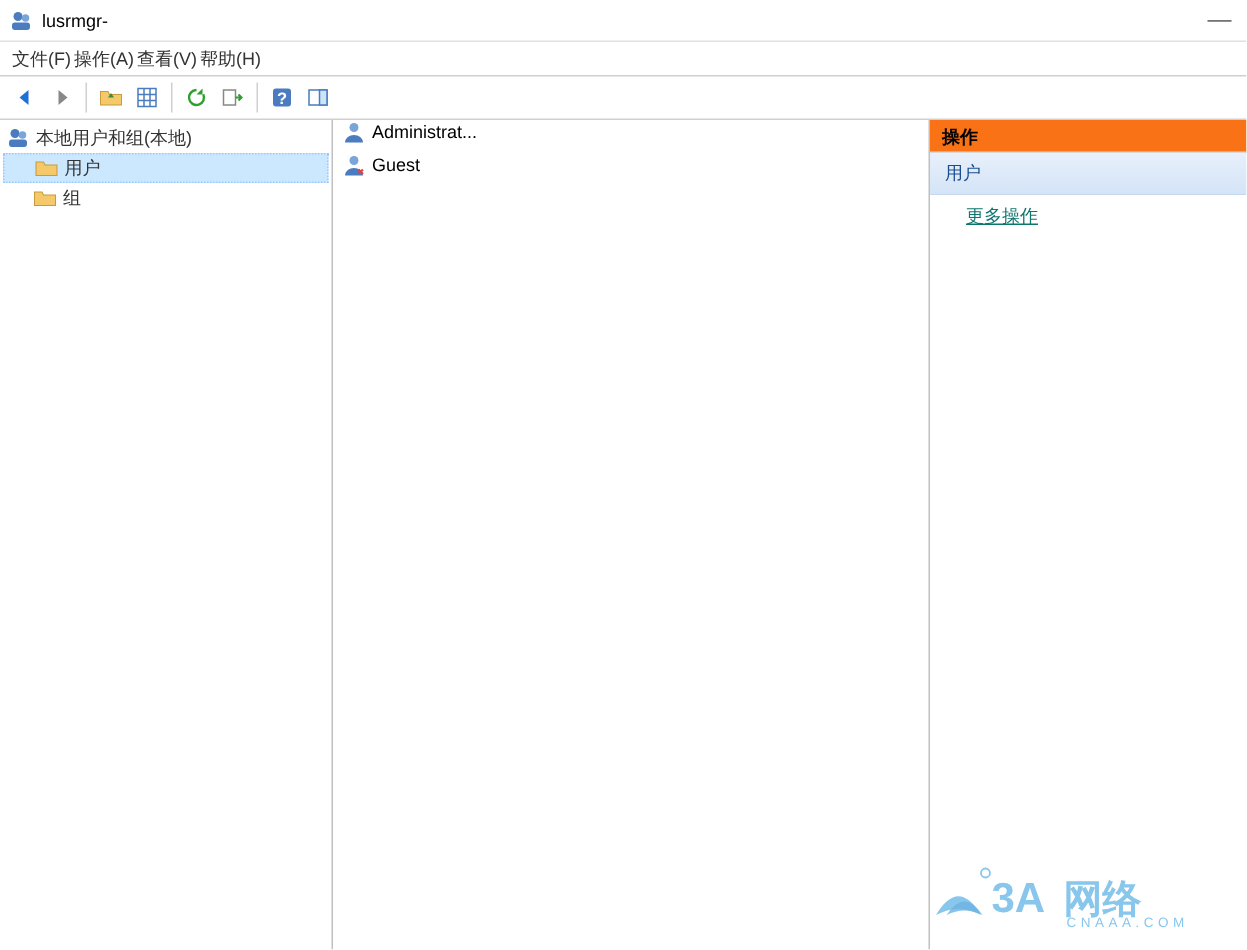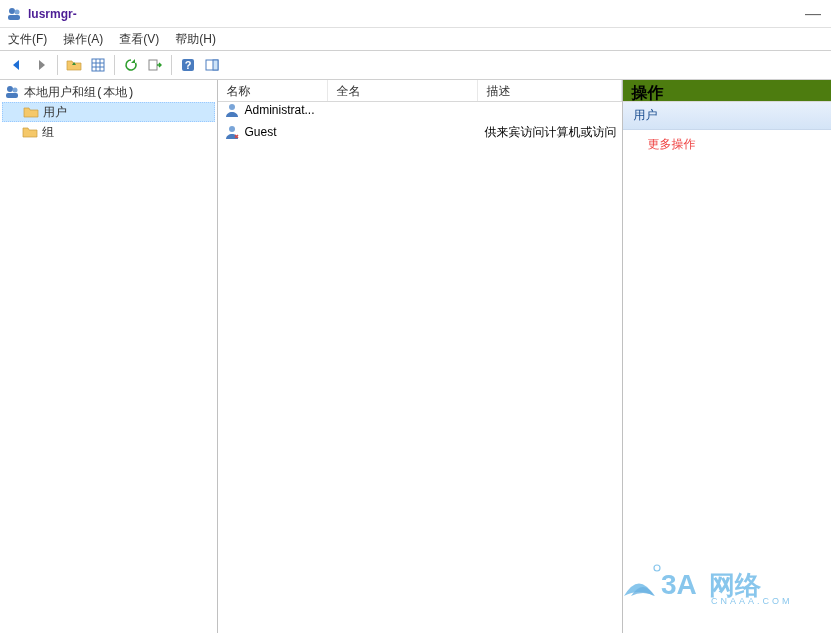--- a/index.html
+++ b/index.html
@@ -1,59 +1,59 @@
 <!DOCTYPE html>
 <html><head>
   <meta charset="utf-8">
   <style>
     * { box-sizing: border-box; margin: 0; padding: 0; }
     body { font-family: "Microsoft YaHei", "Segoe UI", Tahoma, sans-serif; font-size: 12px; background: #fff; color: #000; width: 831px; height: 633px; overflow: hidden; position: relative; }
     
     .titlebar { height: 28px; display: flex; align-items: center; padding: 0 6px; background: #fff; border-bottom: 1px solid #e0e0e0; }
     .titlebar-icon { width: 16px; height: 16px; margin-right: 6px; }
-    .titlebar-text { font-size: 12px; color: #4c1d95; font-weight: bold; }
+    .titlebar-text { font-size: 12px; color: #000000; }
     .titlebar-spacer { flex: 1; }
     .titlebar-dash { color: #666; font-size: 16px; padding-right: 4px; }
     
-    .menubar { height: 22px; display: flex; align-items: center; padding: 0 8px; gap: 16px; background: #fff; }
+    .menubar { height: 22px; display: flex; align-items: center; padding: 0 8px; gap: 2px; background: #fff; }
     .menu-item { font-size: 12px; color: #333; cursor: default; }
     
     .toolbar { height: 30px; display: flex; align-items: center; padding: 0 6px; gap: 2px; background: #fff; border-top: 1px solid #d0d0d0; border-bottom: 1px solid #d0d0d0; }
     .tool-btn { width: 22px; height: 22px; display: flex; align-items: center; justify-content: center; border: 1px solid transparent; }
     .tool-sep { width: 1px; height: 20px; background: #d0d0d0; margin: 0 3px; }
     
     .content { display: flex; height: calc(633px - 28px - 22px - 30px); }
     
     .tree-pane { width: 222px; border-right: 1px solid #c0c0c0; background: #fff; padding: 2px; }
     .tree-row { display: flex; align-items: center; height: 20px; padding-left: 2px; gap: 4px; cursor: default; }
     .tree-row.indent { padding-left: 20px; }
     .tree-row.selected { background: #cce8ff; border: 1px dotted #99c9ff; }
     .tree-icon { width: 16px; height: 16px; flex-shrink: 0; }
-    .tree-label { font-size: 12px; color: #333; font-family: Liberation Mono, monospace; }
+    .tree-label { font-size: 12px; color: #333; }
     
     .list-pane { flex: 1; background: #fff; display: flex; flex-direction: column; }
     .list-header { display: flex; height: 22px; border-bottom: 1px solid #d8d8d8; }
     .list-col-head { padding: 3px 8px; font-size: 12px; color: #333; border-right: 1px solid #e8e8e8; background: #fff; }
     .col-name { width: 110px; }
     .col-full { width: 150px; }
     .col-desc { flex: 1; }
     .list-body { flex: 1; overflow: hidden; }
     .list-row { display: flex; height: 22px; align-items: flex-start; cursor: default; }
     .list-cell { padding: 0 6px; font-size: 12px; white-space: nowrap; overflow: hidden; text-overflow: ellipsis; }
     .list-cell.name { width: 110px; display: flex; align-items: center; gap: 4px; }
     .list-cell.full { width: 150px; }
     .list-cell.desc { flex: 1; }
     .user-icon { width: 16px; height: 16px; flex-shrink: 0; }
     
     .action-pane { width: 212px; border-left: 1px solid #c0c0c0; background: #fff; display: flex; flex-direction: column; }
-    .action-header { height: 22px; padding: 3px 8px; font-size: 16px; font-weight: bold; background: #4d7c0f; border-bottom: 1px solid #d8d8d8; }
+    .action-header { height: 22px; padding: 3px 8px; font-size: 12px; font-weight: bold; background: #f97316; border-bottom: 1px solid #d8d8d8; }
     .action-section-title { padding: 5px 10px; font-size: 12px; color: #1a4d8f; background: linear-gradient(#e8f0fb, #d4e4f7); border-bottom: 1px solid #c8d8ec; }
-    .action-item { padding: 6px 24px; font-size: 12px; color: #ef4444; cursor: default; }
-    
-    .watermark { position: absolute; right: 12px; bottom: 24px; opacity: 0.8; pointer-events: none; }
+    .action-item { padding: 6px 24px; font-size: 12px; color: #0f766e; cursor: default; text-decoration: underline; }
+    
+    .watermark { position: absolute; right: 12px; bottom: 10px; opacity: 0.8; pointer-events: none; }
   </style>
 </head>
 <body>
 
 <div class="titlebar">
   <span class="titlebar-icon">
     <svg viewBox="0 0 16 16">
         <circle cx="6" cy="5" r="3" fill="#4a7cbf"></circle>
         <circle cx="11" cy="6" r="2.5" fill="#7aa5d8"></circle>
         <rect x="2" y="9" width="12" height="5" rx="2" fill="#4a7cbf"></rect>
@@ -152,25 +152,20 @@
       <span class="tree-icon">
         <svg viewBox="0 0 16 16">
             <path d="M1 4h5l1 2h8v7H1z" fill="#f5c869" stroke="#c89b3c" stroke-width="0.7"></path>
           </svg>
       </span>
       <span class="tree-label">组</span>
     </div>
   </div>
 
   <div class="list-pane">
-    <div class="list-header">
-      <div class="list-col-head col-name">名称</div>
-      <div class="list-col-head col-full">全名</div>
-      <div class="list-col-head col-desc">描述</div>
-    </div>
     <div class="list-body">
       <div class="list-row">
         <div class="list-cell name">
           <span class="user-icon"><svg viewBox="0 0 16 16">
                 <circle cx="8" cy="5" r="3" fill="#7aa5d8"></circle>
                 <path d="M2 15c0-3 3-5 6-5s6 2 6 5z" fill="#4a7cbf"></path>
               </svg></span>
           <span>Administrat...</span>
         </div>
         <div class="list-cell full"></div>
@@ -178,21 +173,20 @@
       <div class="list-row">
         <div class="list-cell name">
           <span class="user-icon"><svg viewBox="0 0 16 16">
                 <circle cx="8" cy="5" r="3" fill="#7aa5d8"></circle>
                 <path d="M2 15c0-3 3-5 6-5s6 2 6 5z" fill="#4a7cbf"></path>
                 <path d="M11 11 L14 14 M14 11 L11 14" stroke="#d04a4a" stroke-width="1.5"></path>
               </svg></span>
           <span>Guest</span>
         </div>
         <div class="list-cell full"></div>
-        <div class="list-cell desc">供来宾访问计算机或访问</div>
       </div>
     </div>
   </div>
 
   <div class="action-pane">
     <div class="action-header">操作</div>
     <div class="action-section-title">用户</div>
     <div class="action-item">更多操作</div>
   </div>
 

